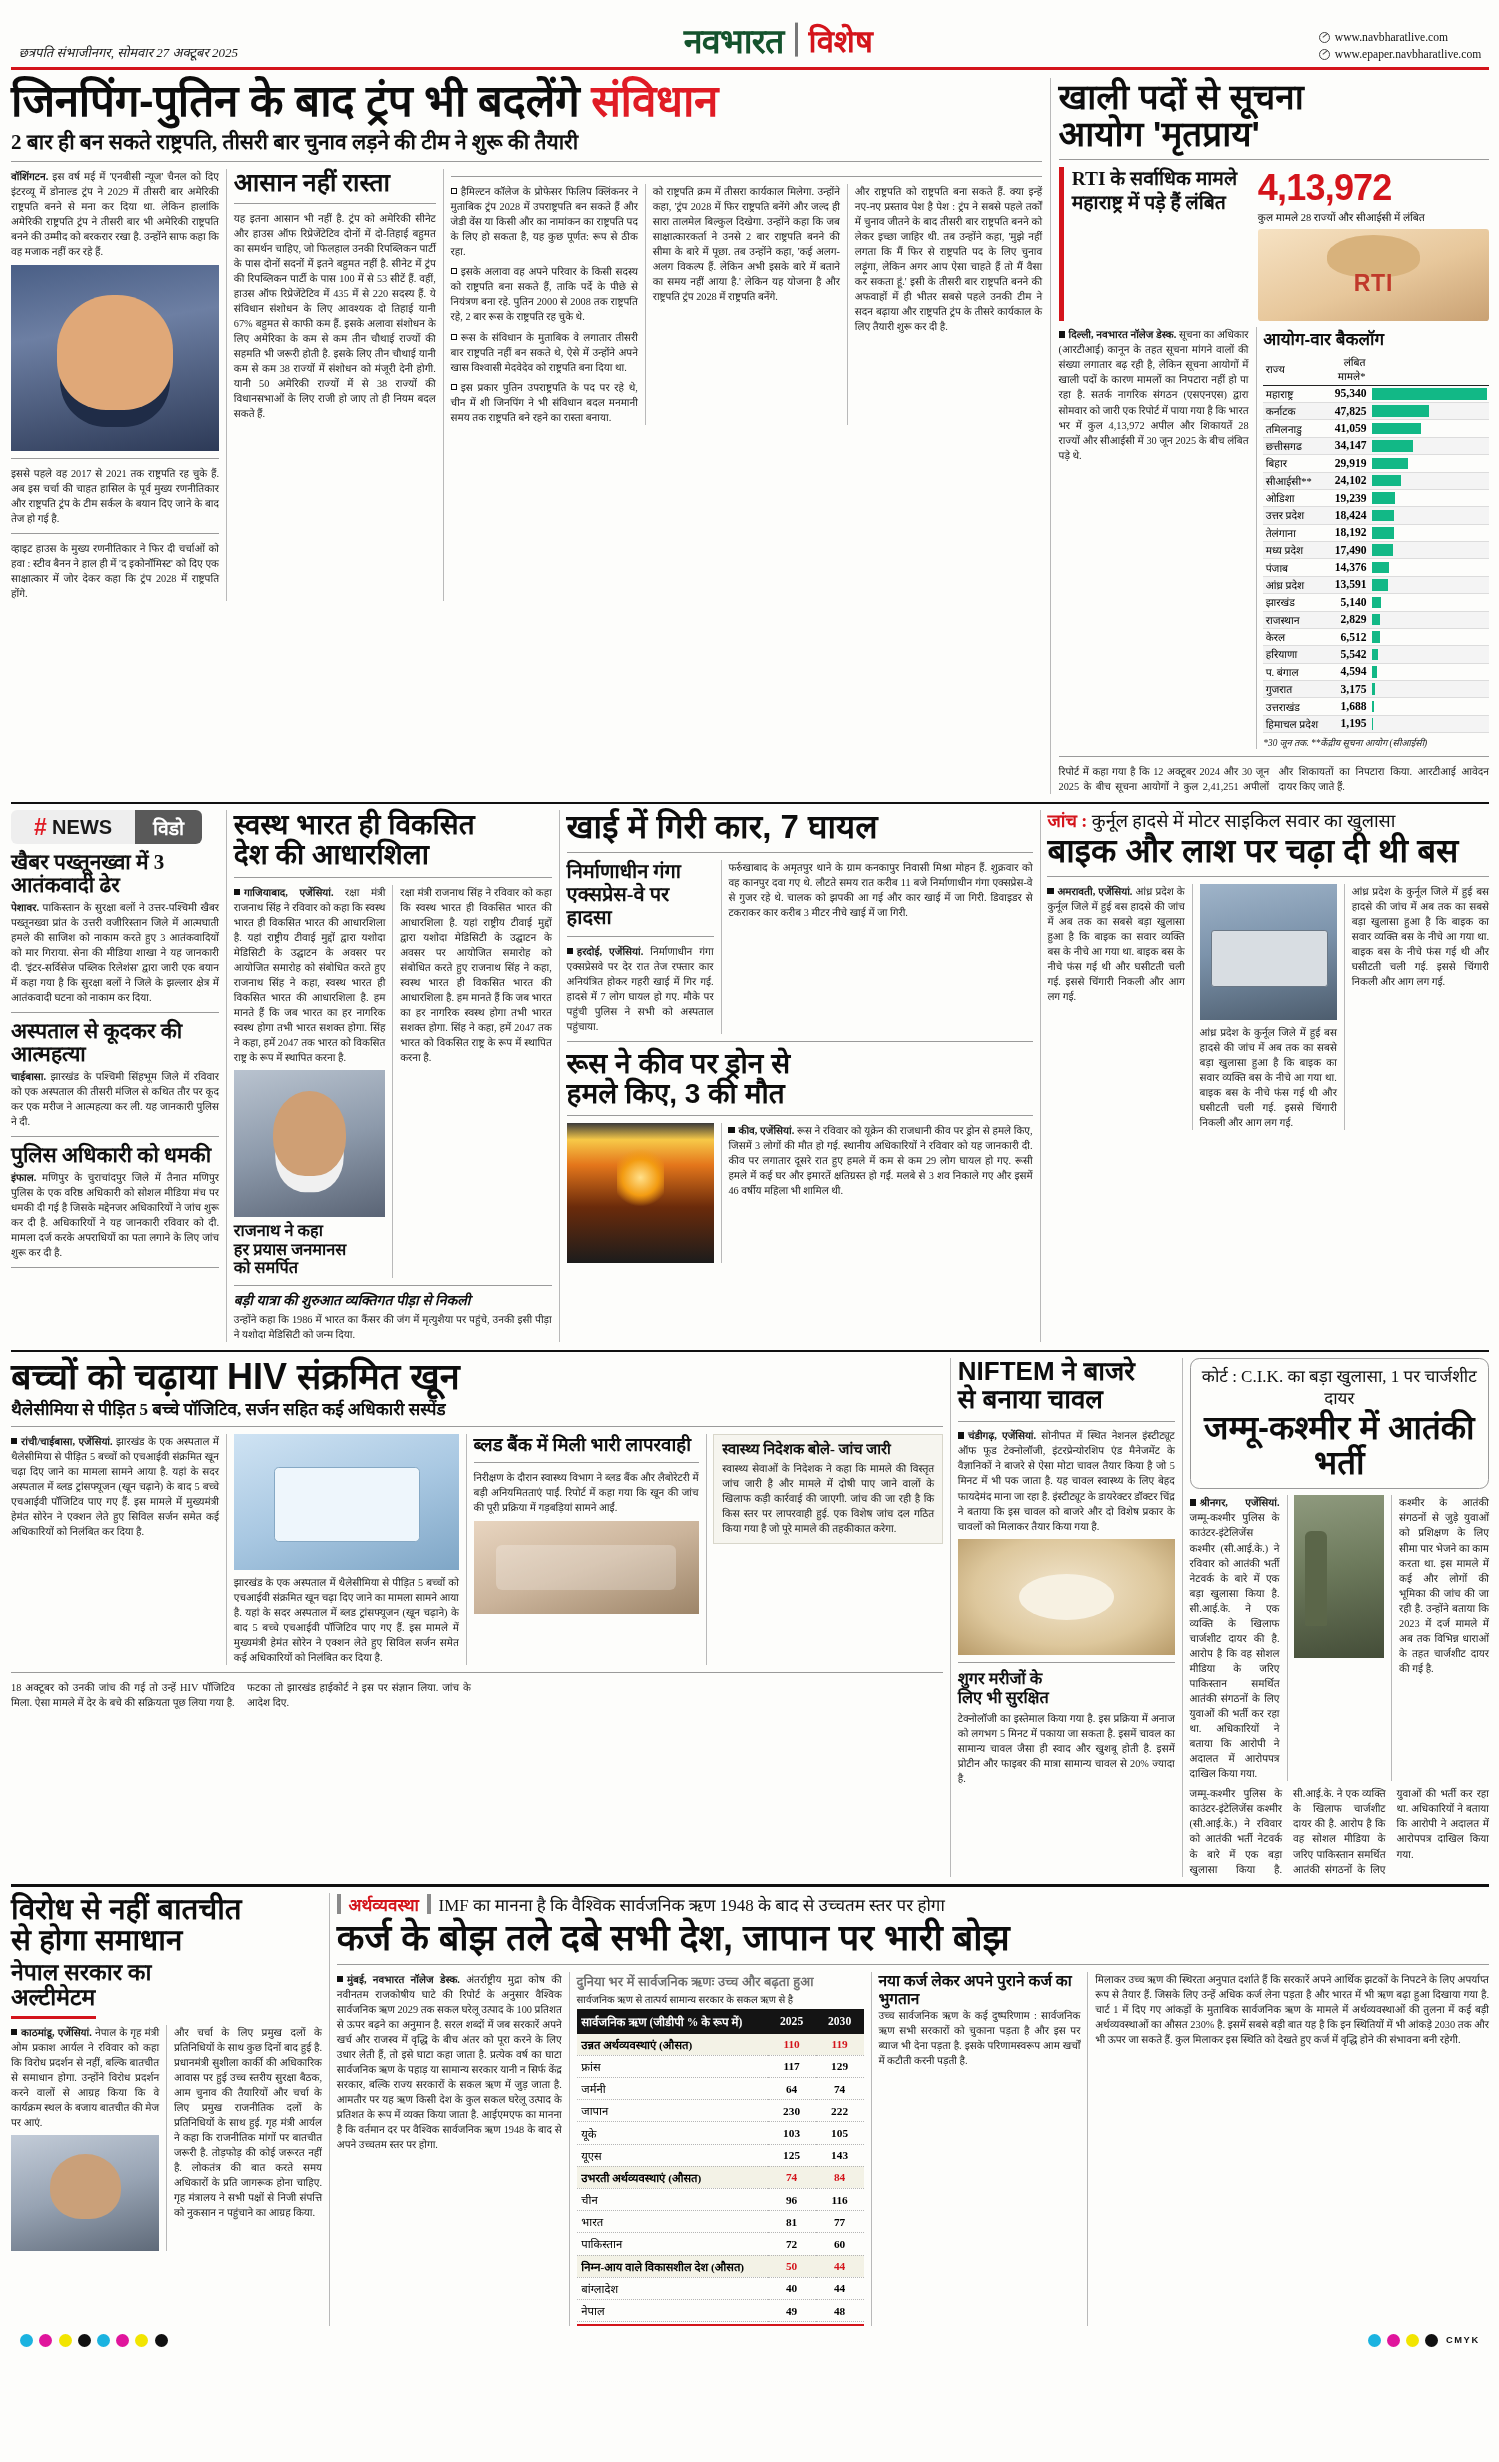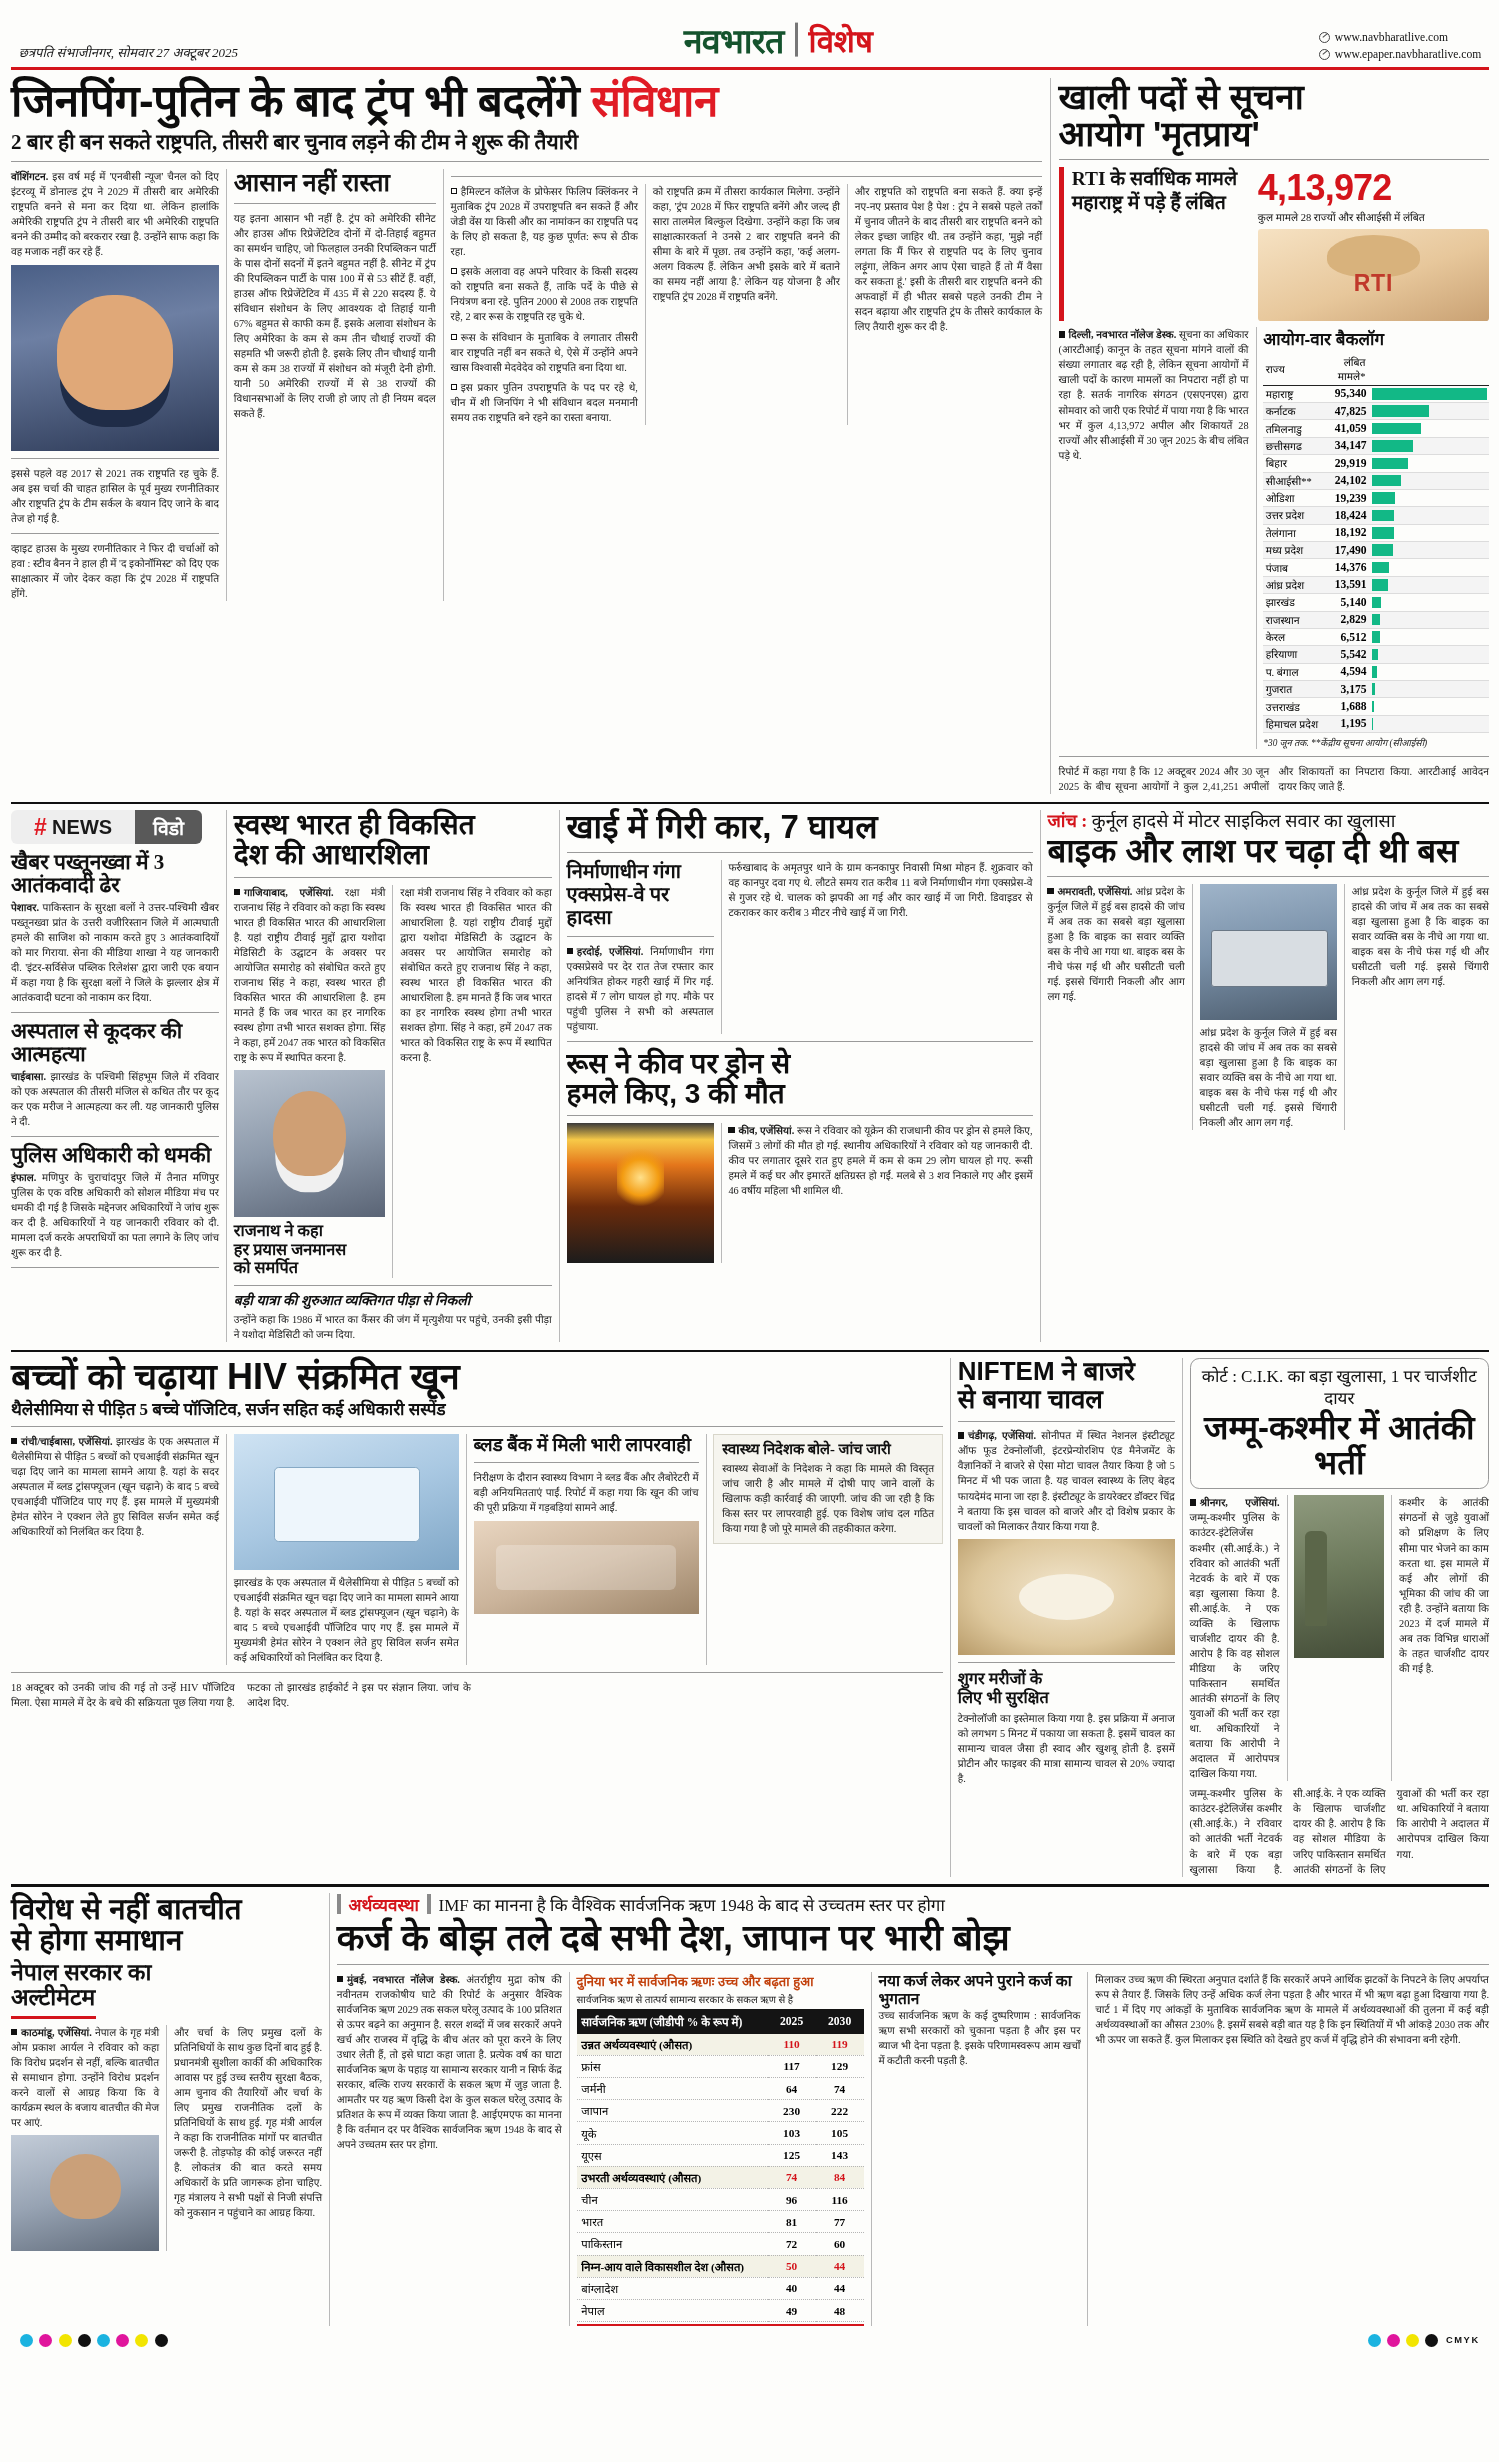--- a/index.html
+++ b/index.html
@@ -155,21 +155,21 @@
     padding-right: 5px; }
   .chart td.bc { width: 52%; padding-left: 0; }
   .chart tr:nth-child(even) td { background: #f4f4f4; }
   .barwrap { position: relative; height: 11.6px; }
   .bar { height: 11.6px; background: #12b886; min-width: 1.6px; }
   .chart-note { font-size: 9.3px; font-style: italic; color: #222; padding-top: 3.1px;
     font-family:"Liberation Serif",serif; }
 
   
   .dt-kicker { font:bold 13px "Liberation Sans",sans-serif; color:#d4141b; }
-  .dt-kicker span { color:#c2410c; }
+  .dt-kicker span { color:#737373; }
   .dt-sub { font-size: 10px; color:#222; margin: 2.3px 0 3.1px; font-family:"Liberation Serif",serif; }
   .dtab { width:100%; border-collapse: collapse; font-family:"Liberation Serif",serif; }
   .dtab thead th { background:#141414; color:#fff; font-size: 11.6px; font-weight:bold;
     padding: 4.7px 4.7px; text-align:left; }
   .dtab thead th.n { text-align:center; width: 48px; }
   .dtab td { font-size: 11.3px; padding: 3.1px 4.7px; border-bottom: 0.8px dotted #b5b5b5; }
   .dtab td.n { text-align:center; font-weight: bold; }
   .dtab tr.grp td { background:#f3f2e6; font-weight: bold; }
   .dtab tr.grp td.n { color:#d4141b; }
   .dtab-foot { height: 2.3px; background:#d4141b; margin-top: 1.6px; }

